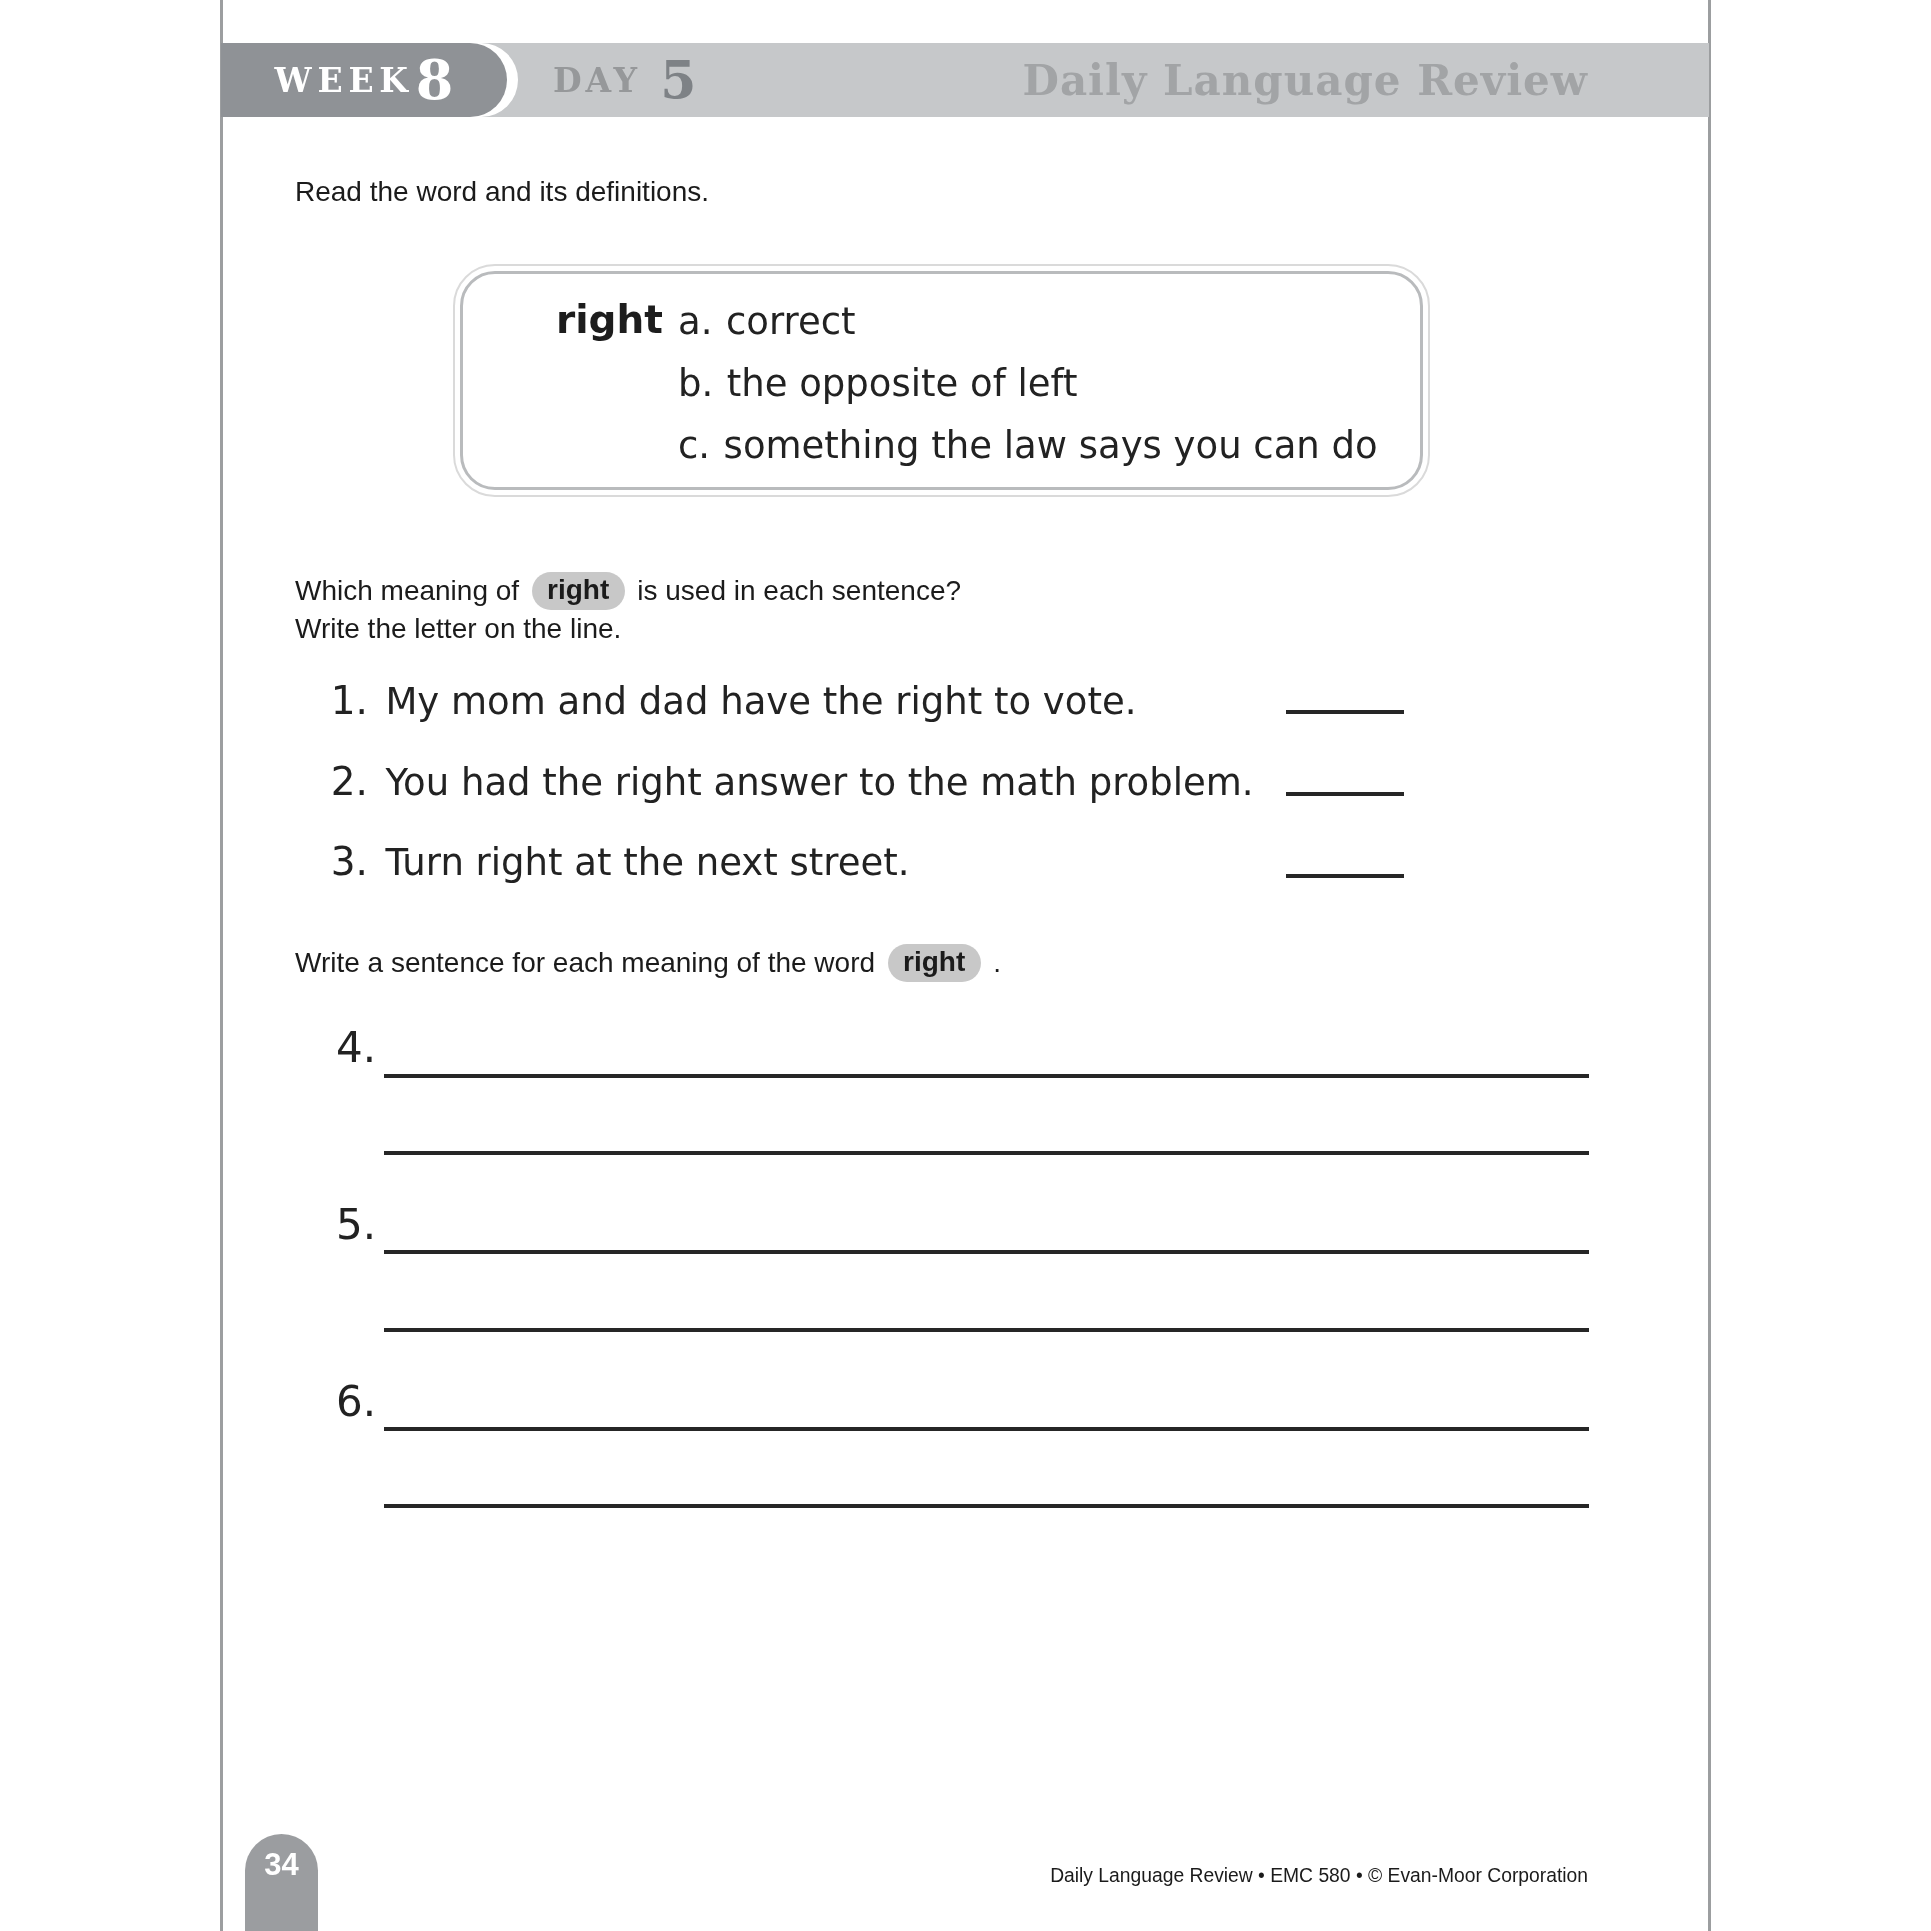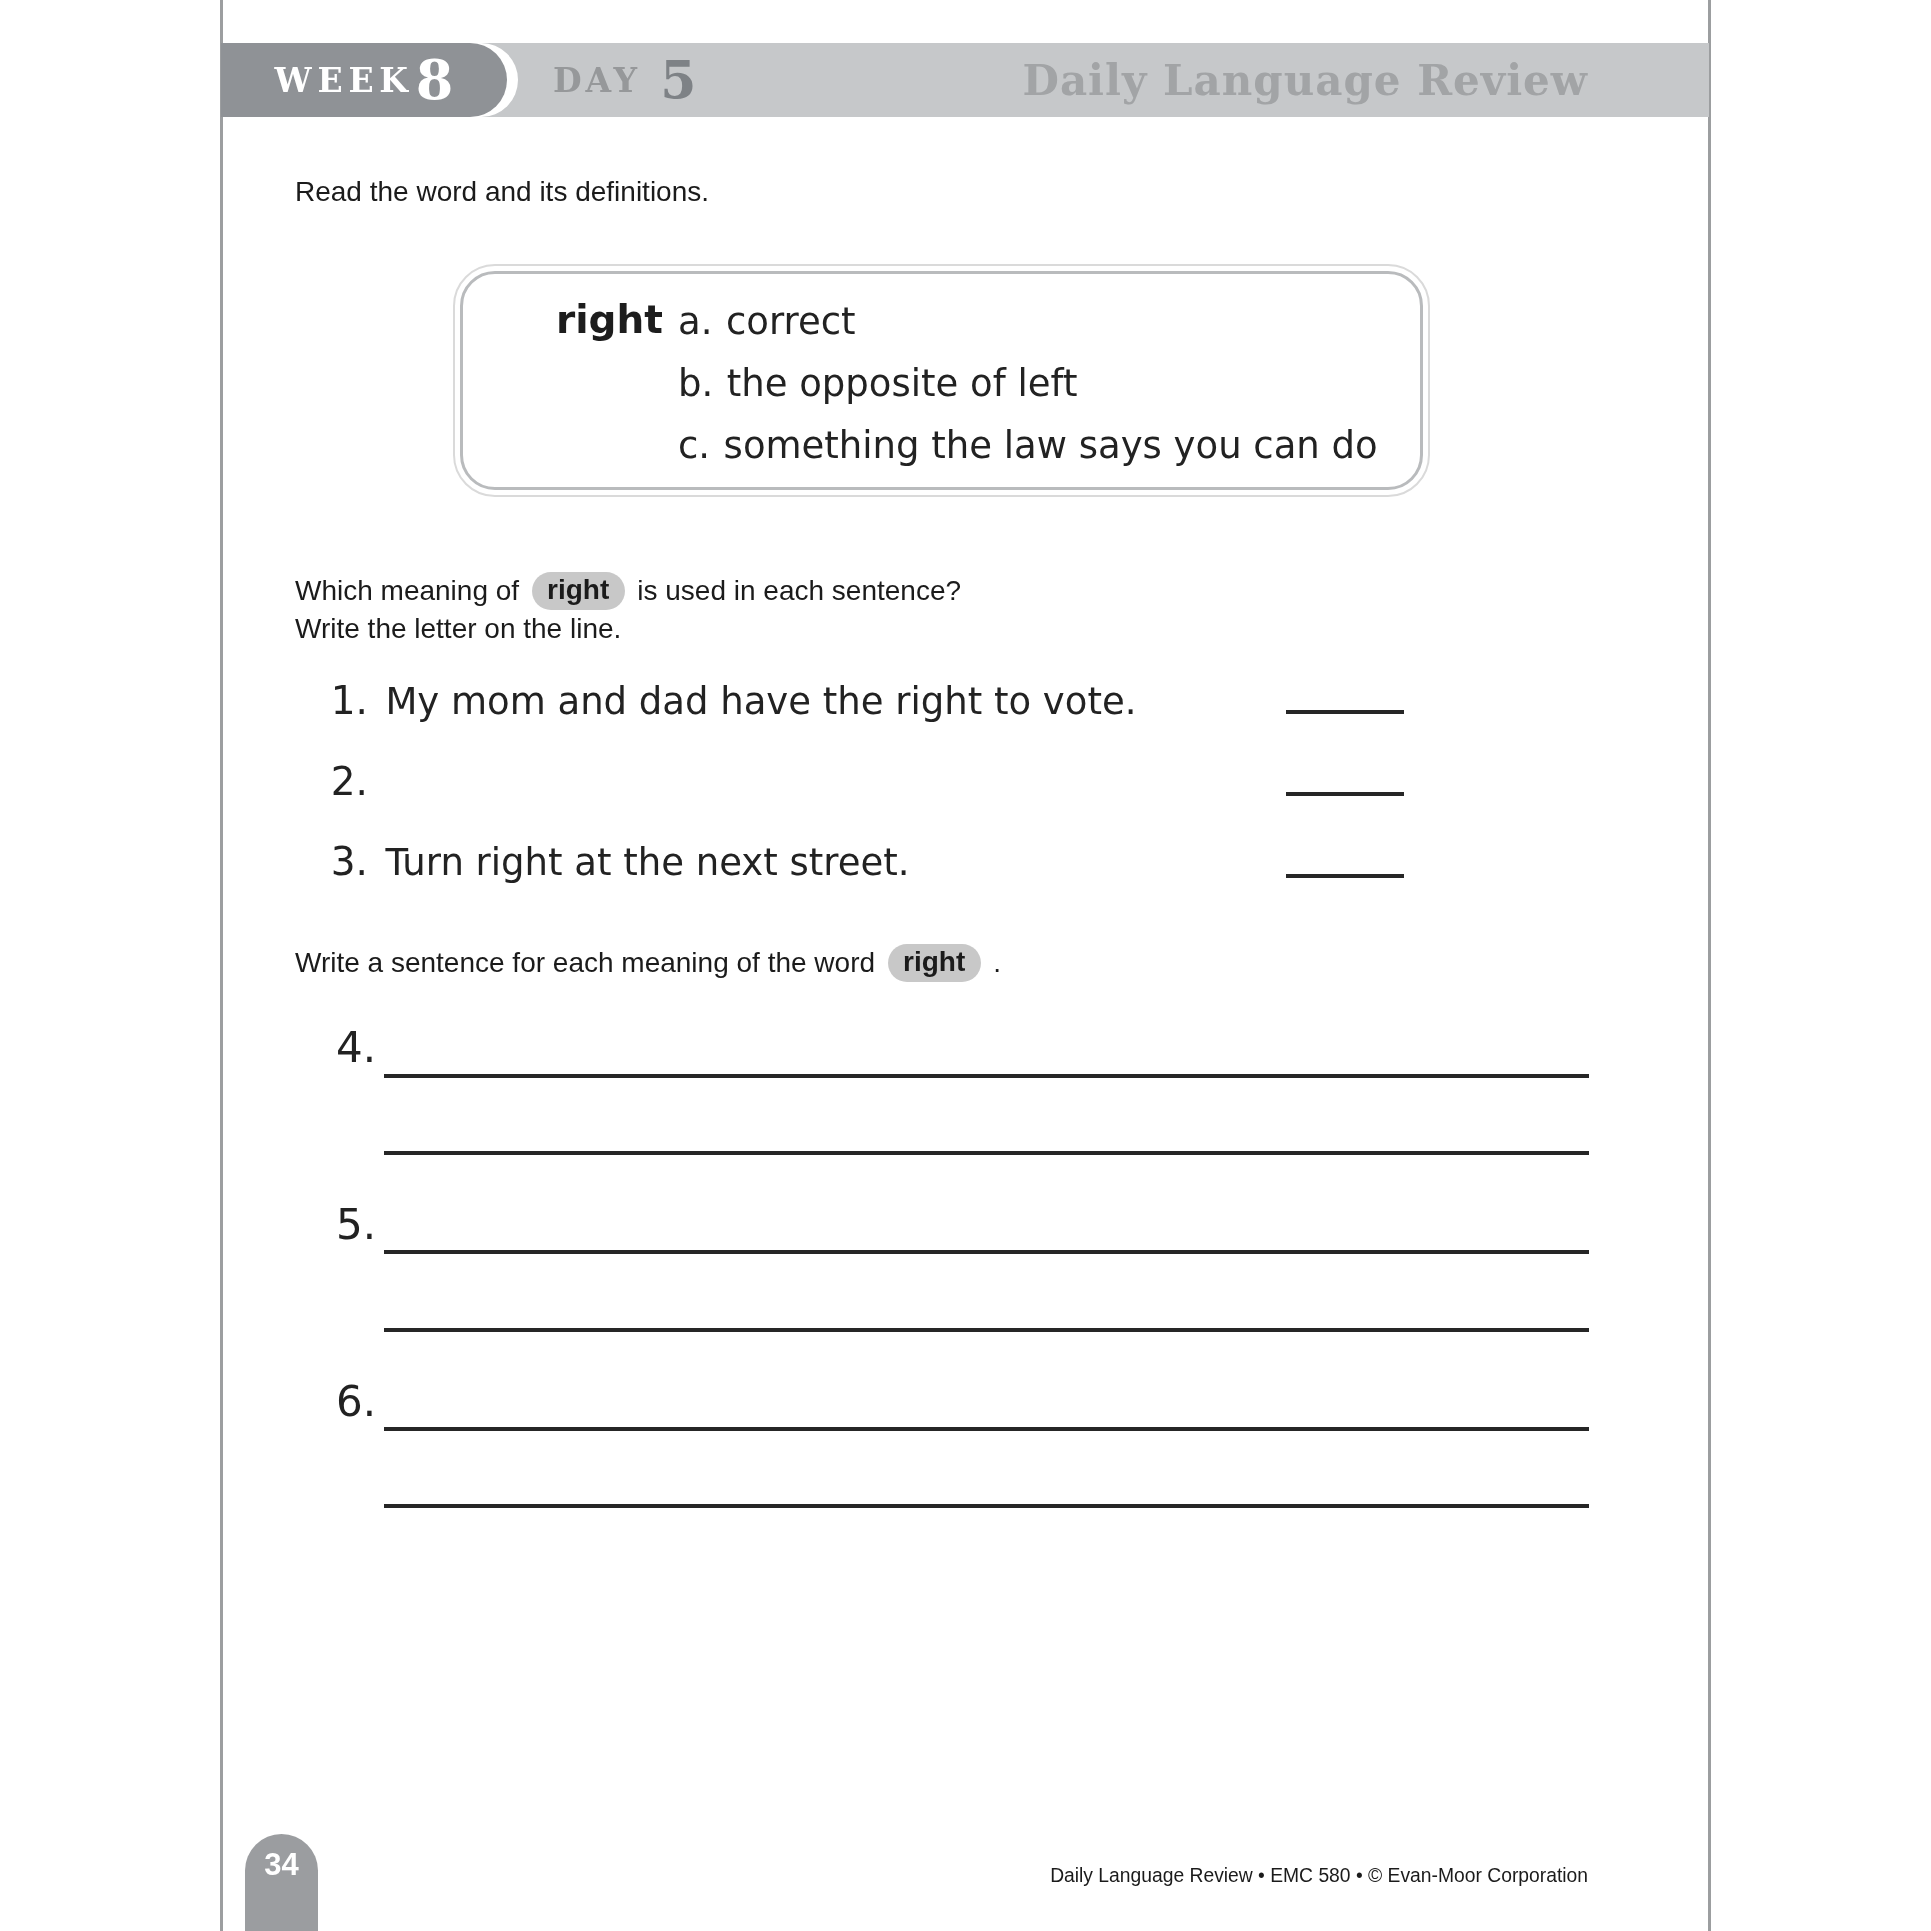--- a/index.html
+++ b/index.html
@@ -108,20 +108,21 @@
   <div class="abs instr" style="left:295px;top:613px;">Write the letter on the line.</div>
 
   <div class="sent-row" style="top:678px;">
     <span class="sent-num">1.</span>
     <span class="sent-text">My mom and dad have the right to vote.</span>
   </div>
   <div class="blank" style="top:710px;"></div>
 
   <div class="sent-row" style="top:759px;">
     <span class="sent-num">2.</span>
+    <span class="sent-text">You had the right answer to the math problem.</span>
   </div>
   <div class="blank" style="top:792px;"></div>
 
   <div class="sent-row" style="top:839px;">
     <span class="sent-num">3.</span>
     <span class="sent-text">Turn right at the next street.</span>
   </div>
   <div class="blank" style="top:874px;"></div>
 
   <div class="abs instr-row" style="left:295px;top:944px;">

